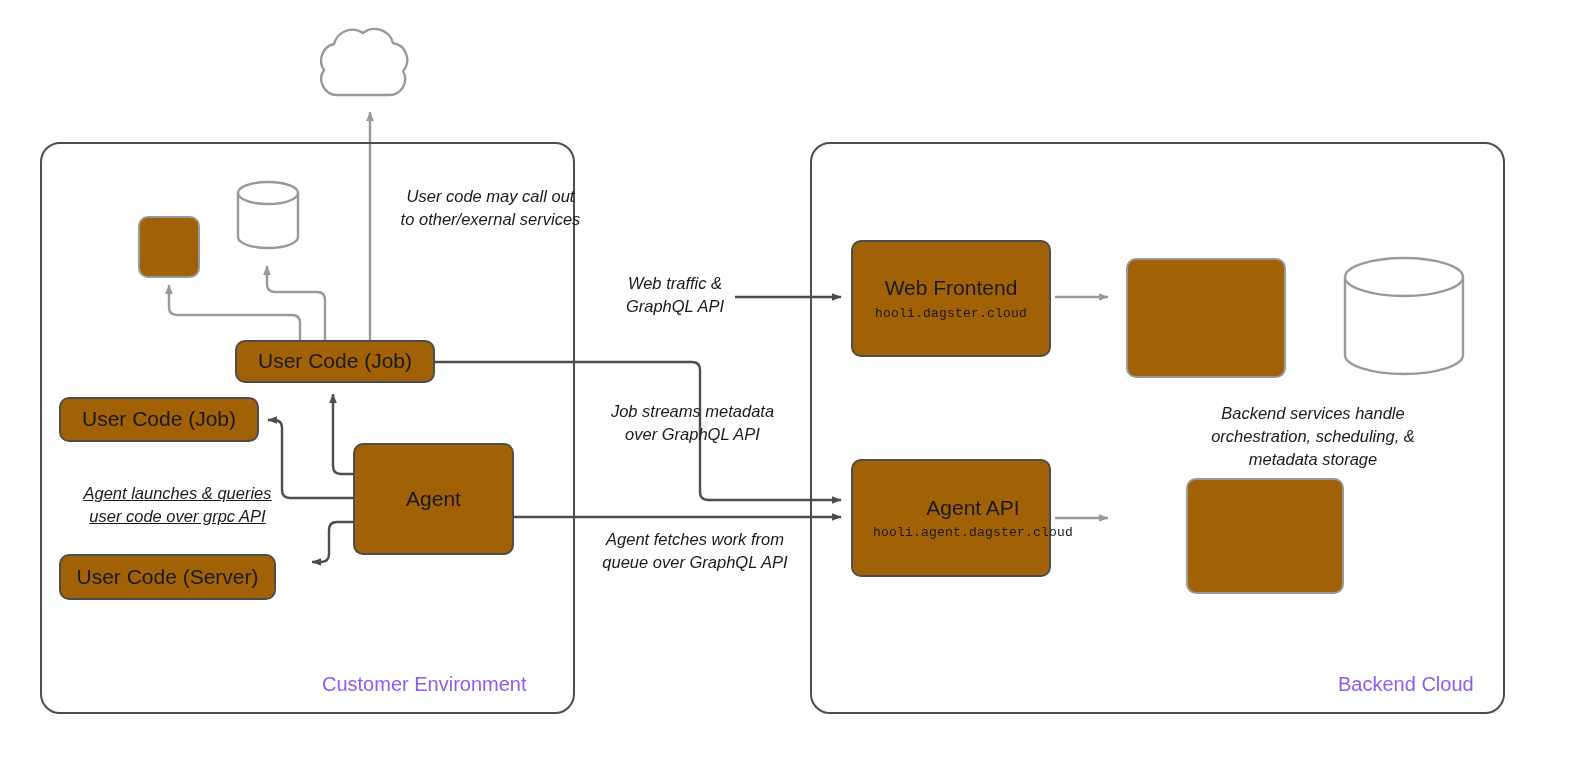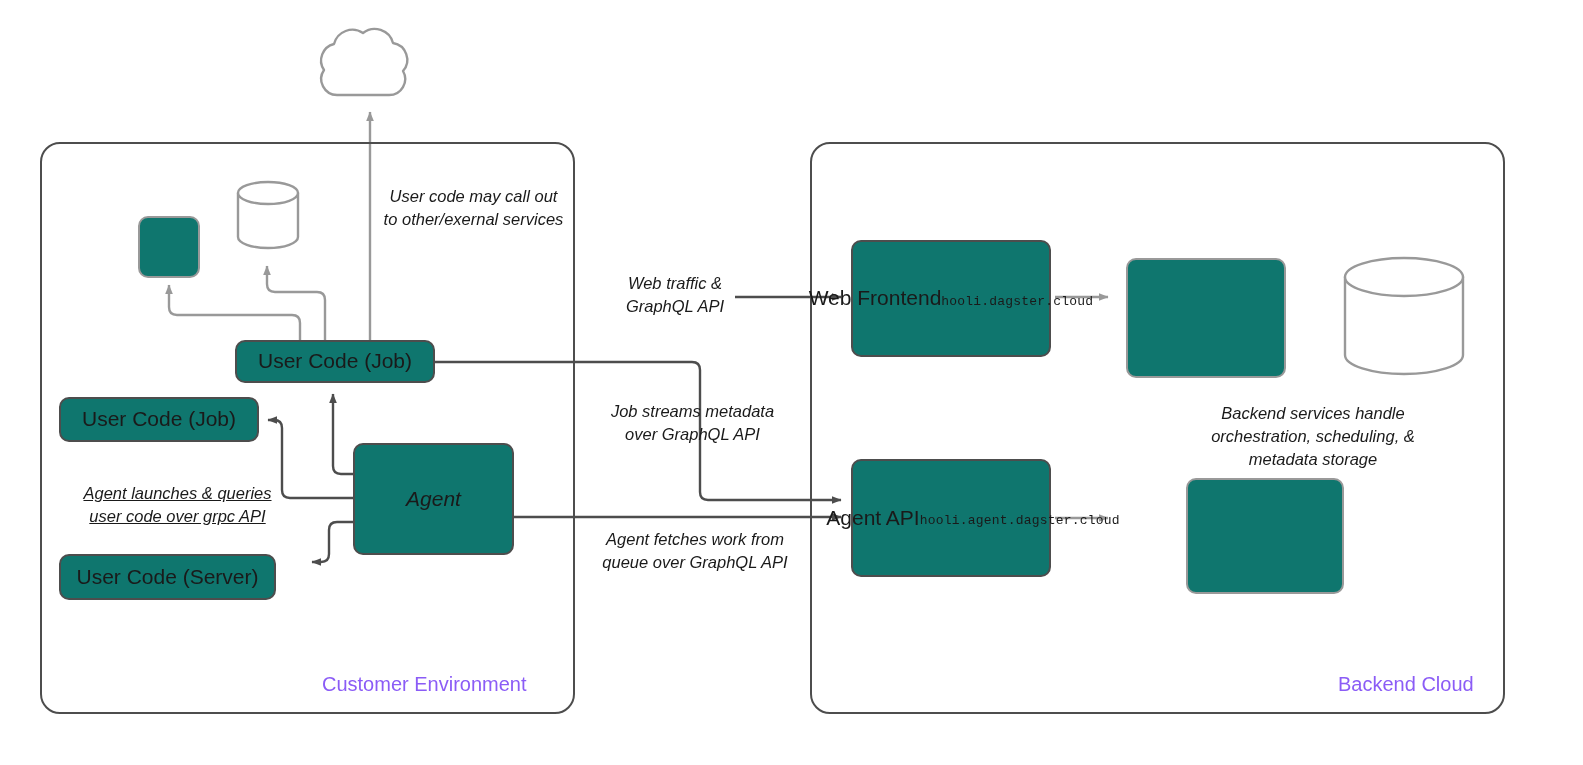--- a/index.html
+++ b/index.html
@@ -1,21 +1,21 @@
 <!DOCTYPE html>
 <html><head>
 <meta charset="utf-8">
 <style>
   html,body{margin:0;padding:0;background:#ffffff;}
   body{width:1583px;height:765px;overflow:hidden;font-family:"Liberation Sans",sans-serif;}
   #stage{position:relative;width:1583px;height:765px;}
   #wires{position:absolute;left:0;top:0;width:1583px;height:765px;}
 
-  .node{position:absolute;box-sizing:border-box;display:flex;flex-direction:row;
-        align-items:center;justify-content:center;background:#0f766e;}
+  .node{position:absolute;box-sizing:border-box;display:flex;flex-direction:column;
+        align-items:center;justify-content:center;background:#a16207;}
   .dark{border:2.4px solid #4d4d4d;border-radius:10px;}
   .gray{border:2.4px solid #999999;border-radius:10px;}
   .node .title{color:#1a1a1a;font-size:21px;line-height:1.15;white-space:nowrap;}
   .node .sub{color:#1a1a1a;font-size:13px;font-family:"Liberation Mono",monospace;
              margin-top:5px;white-space:nowrap;letter-spacing:.2px;}
 
   .container{position:absolute;box-sizing:border-box;border:2.4px solid #4d4d4d;
              border-radius:20px;background:transparent;}
   .container-label{position:absolute;color:#8b5cf6;font-size:20px;white-space:nowrap;}
 
@@ -100,35 +100,35 @@
   </div>
 
   <div class="node dark" style="left:59px;top:397px;width:200px;height:45px;">
     <div class="title">User Code (Job)</div>
   </div>
 
   <div class="node dark" style="left:59px;top:554px;width:217px;height:46px;">
     <div class="title">User Code (Server)</div>
   </div>
 
-  <div class="node dark" style="left:353px;top:443px;width:161px;height:112px;font-style:italic;">
+  <div class="node dark" style="left:353px;top:443px;width:161px;height:112px;">
     <div class="title">Agent</div>
   </div>
 
   <div class="node dark" style="left:851px;top:240px;width:200px;height:117px;">
     <div class="title">Web Frontend</div>
     <div class="sub">hooli.dagster.cloud</div>
   </div>
 
   <div class="node dark" style="left:851px;top:459px;width:200px;height:118px;padding-left:44px;">
     <div class="title">Agent API</div>
     <div class="sub">hooli.agent.dagster.cloud</div>
   </div>
 
-  <div class="note" style="left:371px;top:185px;width:205px;">User code may call out
+  <div class="note" style="left:388px;top:185px;width:205px;">User code may call out
 to other/exernal services</div>
 
   <div class="note" style="left:600px;top:272px;width:150px;">Web traffic &amp;
 GraphQL API</div>
 
   <div class="note" style="left:595px;top:400px;width:195px;">Job streams metadata
 over GraphQL API</div>
 
   <div class="note" style="left:70px;top:482px;width:215px;text-decoration:underline;">Agent launches &amp; queries
 user code over grpc API</div>

